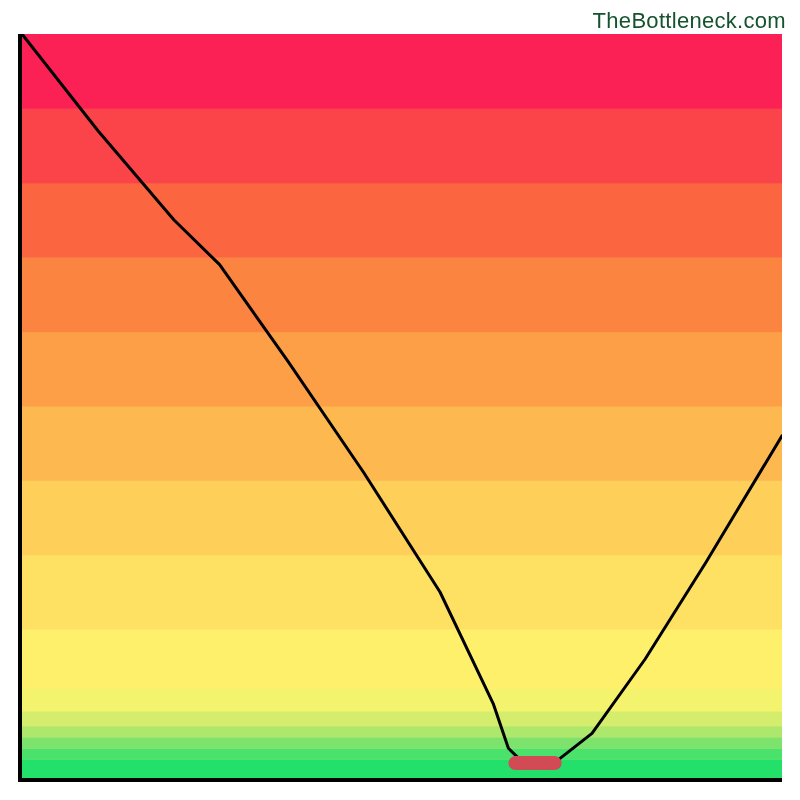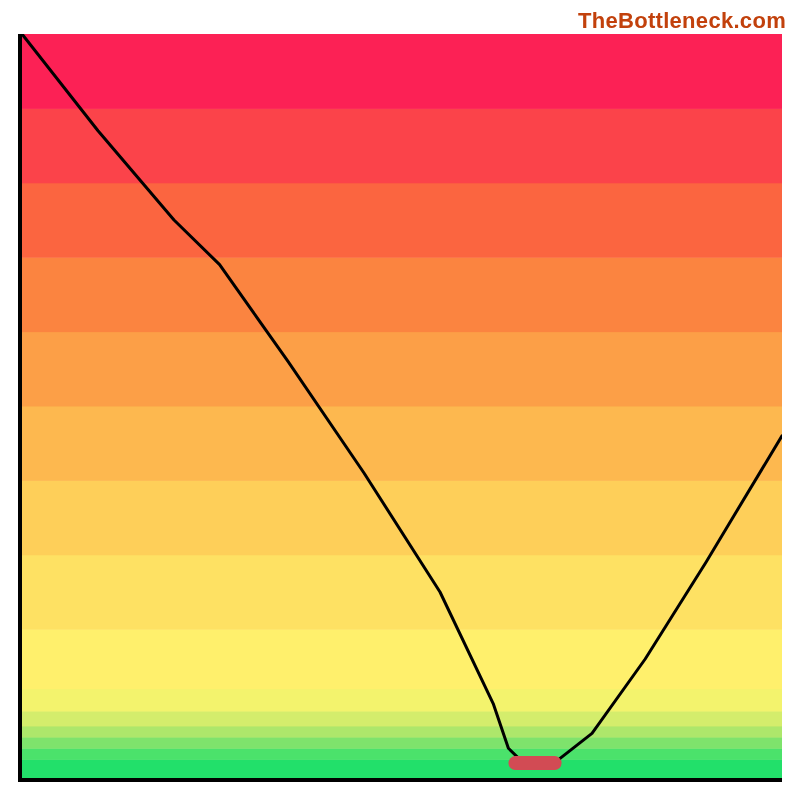--- a/index.html
+++ b/index.html
@@ -1,17 +1,17 @@
 <!DOCTYPE html>
 <html><head>
 <meta charset="utf-8">
 <style>
 body { margin: 0; padding: 0; width: 800px; height: 800px; background: #fff; font-family: Arial, sans-serif; }
 .container { position: relative; width: 800px; height: 800px; }
-.watermark { position: absolute; top: 8px; right: 14px; color: #c2410c; font-size: 22px; font-weight: 700; letter-spacing: 0.3px; }
+.watermark { position: absolute; top: 8px; right: 14px; color: #14532d; font-size: 22px; font-weight: 400; letter-spacing: 0.3px; }
 .plot { position: absolute; left: 18px; top: 34px; width: 764px; height: 748px; border-left: 4px solid #000; border-bottom: 4px solid #000; box-sizing: border-box; overflow: hidden; }
 svg { display: block; }
 </style>
 </head>
 <body>
 
 <div class="container">
   <div class="watermark">TheBottleneck.com</div>
   <div class="plot">
     <svg id="chart-svg" width="760" height="744" viewBox="0 0 760 744" preserveAspectRatio="none">

